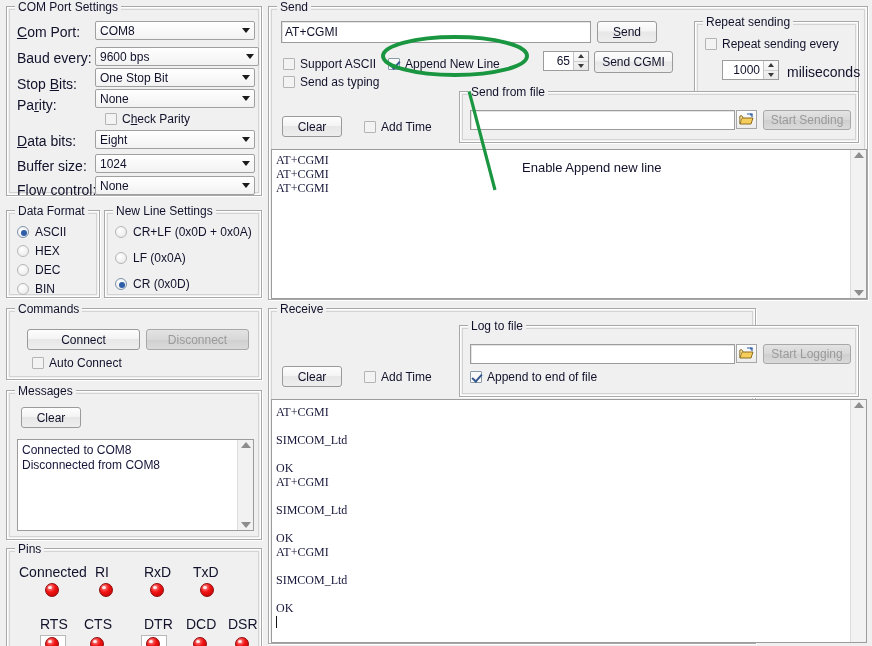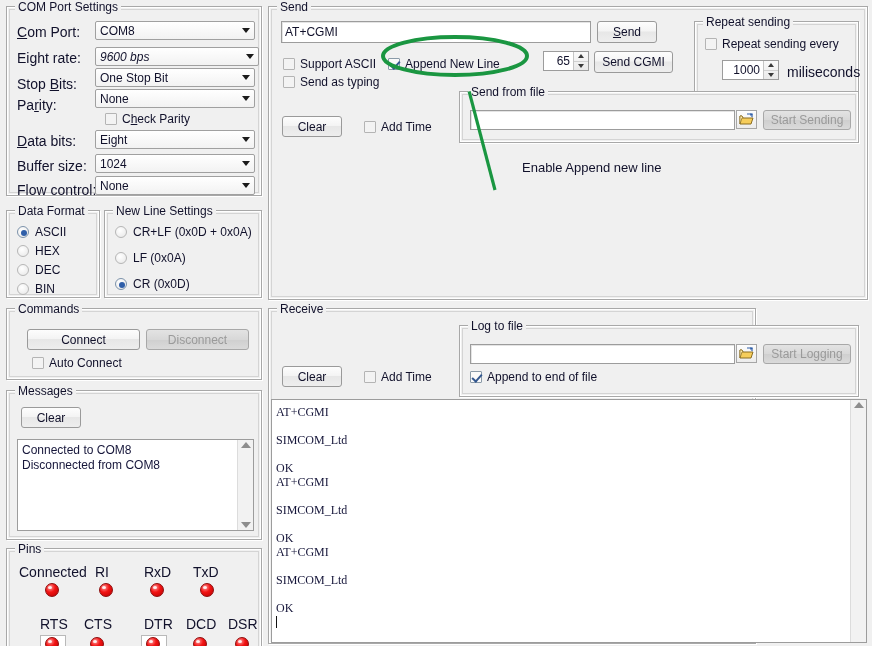--- a/index.html
+++ b/index.html
@@ -277,22 +277,22 @@
   <div class="gb" style="left:6px; top:6px; width:256px; height:190px;">
     <div class="gb-inner-line"></div>
     <span class="gb-title">COM Port Settings</span>
 
     <span class="lbl" style="left:10px; top:17px;"><u>C</u>om Port:</span>
     <div class="combo" style="left:88px; top:14px; width:160px;align-items:center;">
       <span class="cv">COM8</span>
       <span class="arrow"></span>
     </div>
 
-    <span class="lbl" style="left:10px; top:43px;">Eight rate:</span>
-    <div class="combo" style="left:88px; top:40px; width:164px;font-style:italic;">
+    <span class="lbl" style="left:10px; top:43px;">Baud every:</span>
+    <div class="combo" style="left:88px; top:40px; width:164px;">
       <span class="cv">9600 bps</span>
       <span class="arrow"></span>
     </div>
 
     <span class="lbl" style="left:10px; top:69px;">Stop <u>B</u>its:</span>
     <div class="combo" style="left:88px; top:61px; width:160px;">
       <span class="cv">One Stop Bit</span>
       <span class="arrow"></span>
     </div>
 
@@ -490,20 +490,29 @@
         <svg width="15" height="13" viewBox="0 0 15 13">
           <path d="M1 3 L1 11 L12 11 L14 5 L4 5 L3 3 Z" fill="#f6cd5b" stroke="#8a6d21" stroke-width="1"></path>
           <path d="M1 3 L1 11 L3 5 L4 5 L3 3 Z" fill="#fde9ad" stroke="#8a6d21" stroke-width="0.7"></path>
           <path d="M8 1 L13 1 L13 4" fill="none" stroke="#2f5ea8" stroke-width="1.2"></path>
           <path d="M11 0.5 L14 1 L11.5 3 Z" fill="#2f5ea8"></path>
         </svg>
       </div>
       <div class="btn disabled" style="left:303px; top:18px; width:88px; height:20px;">Start Sending</div>
     </div>
 
+    <div class="logbox" style="left:2px; top:142px; width:596px; height:150px;">
+      <div class="lcontent"><span>AT+CGMI</span>
+<span>AT+CGMI</span>
+<span>AT+CGMI</span></div>
+      <div class="sbar">
+        <span class="sarrow up"></span>
+        <span class="sarrow down"></span>
+      </div>
+    </div>
   </div>
 
   <div class="gb" style="left:268px; top:308px; width:488px; height:336px;">
     <div class="gb-inner-line"></div>
     <span class="gb-title">Receive</span>
 
     <div class="btn" style="left:13px; top:57px; width:60px; height:21px;">Clear</div>
     <div class="cbx" style="left:95px; top:61px;">
       <span class="box"></span>
       <span class="ctext">Add Time</span>

